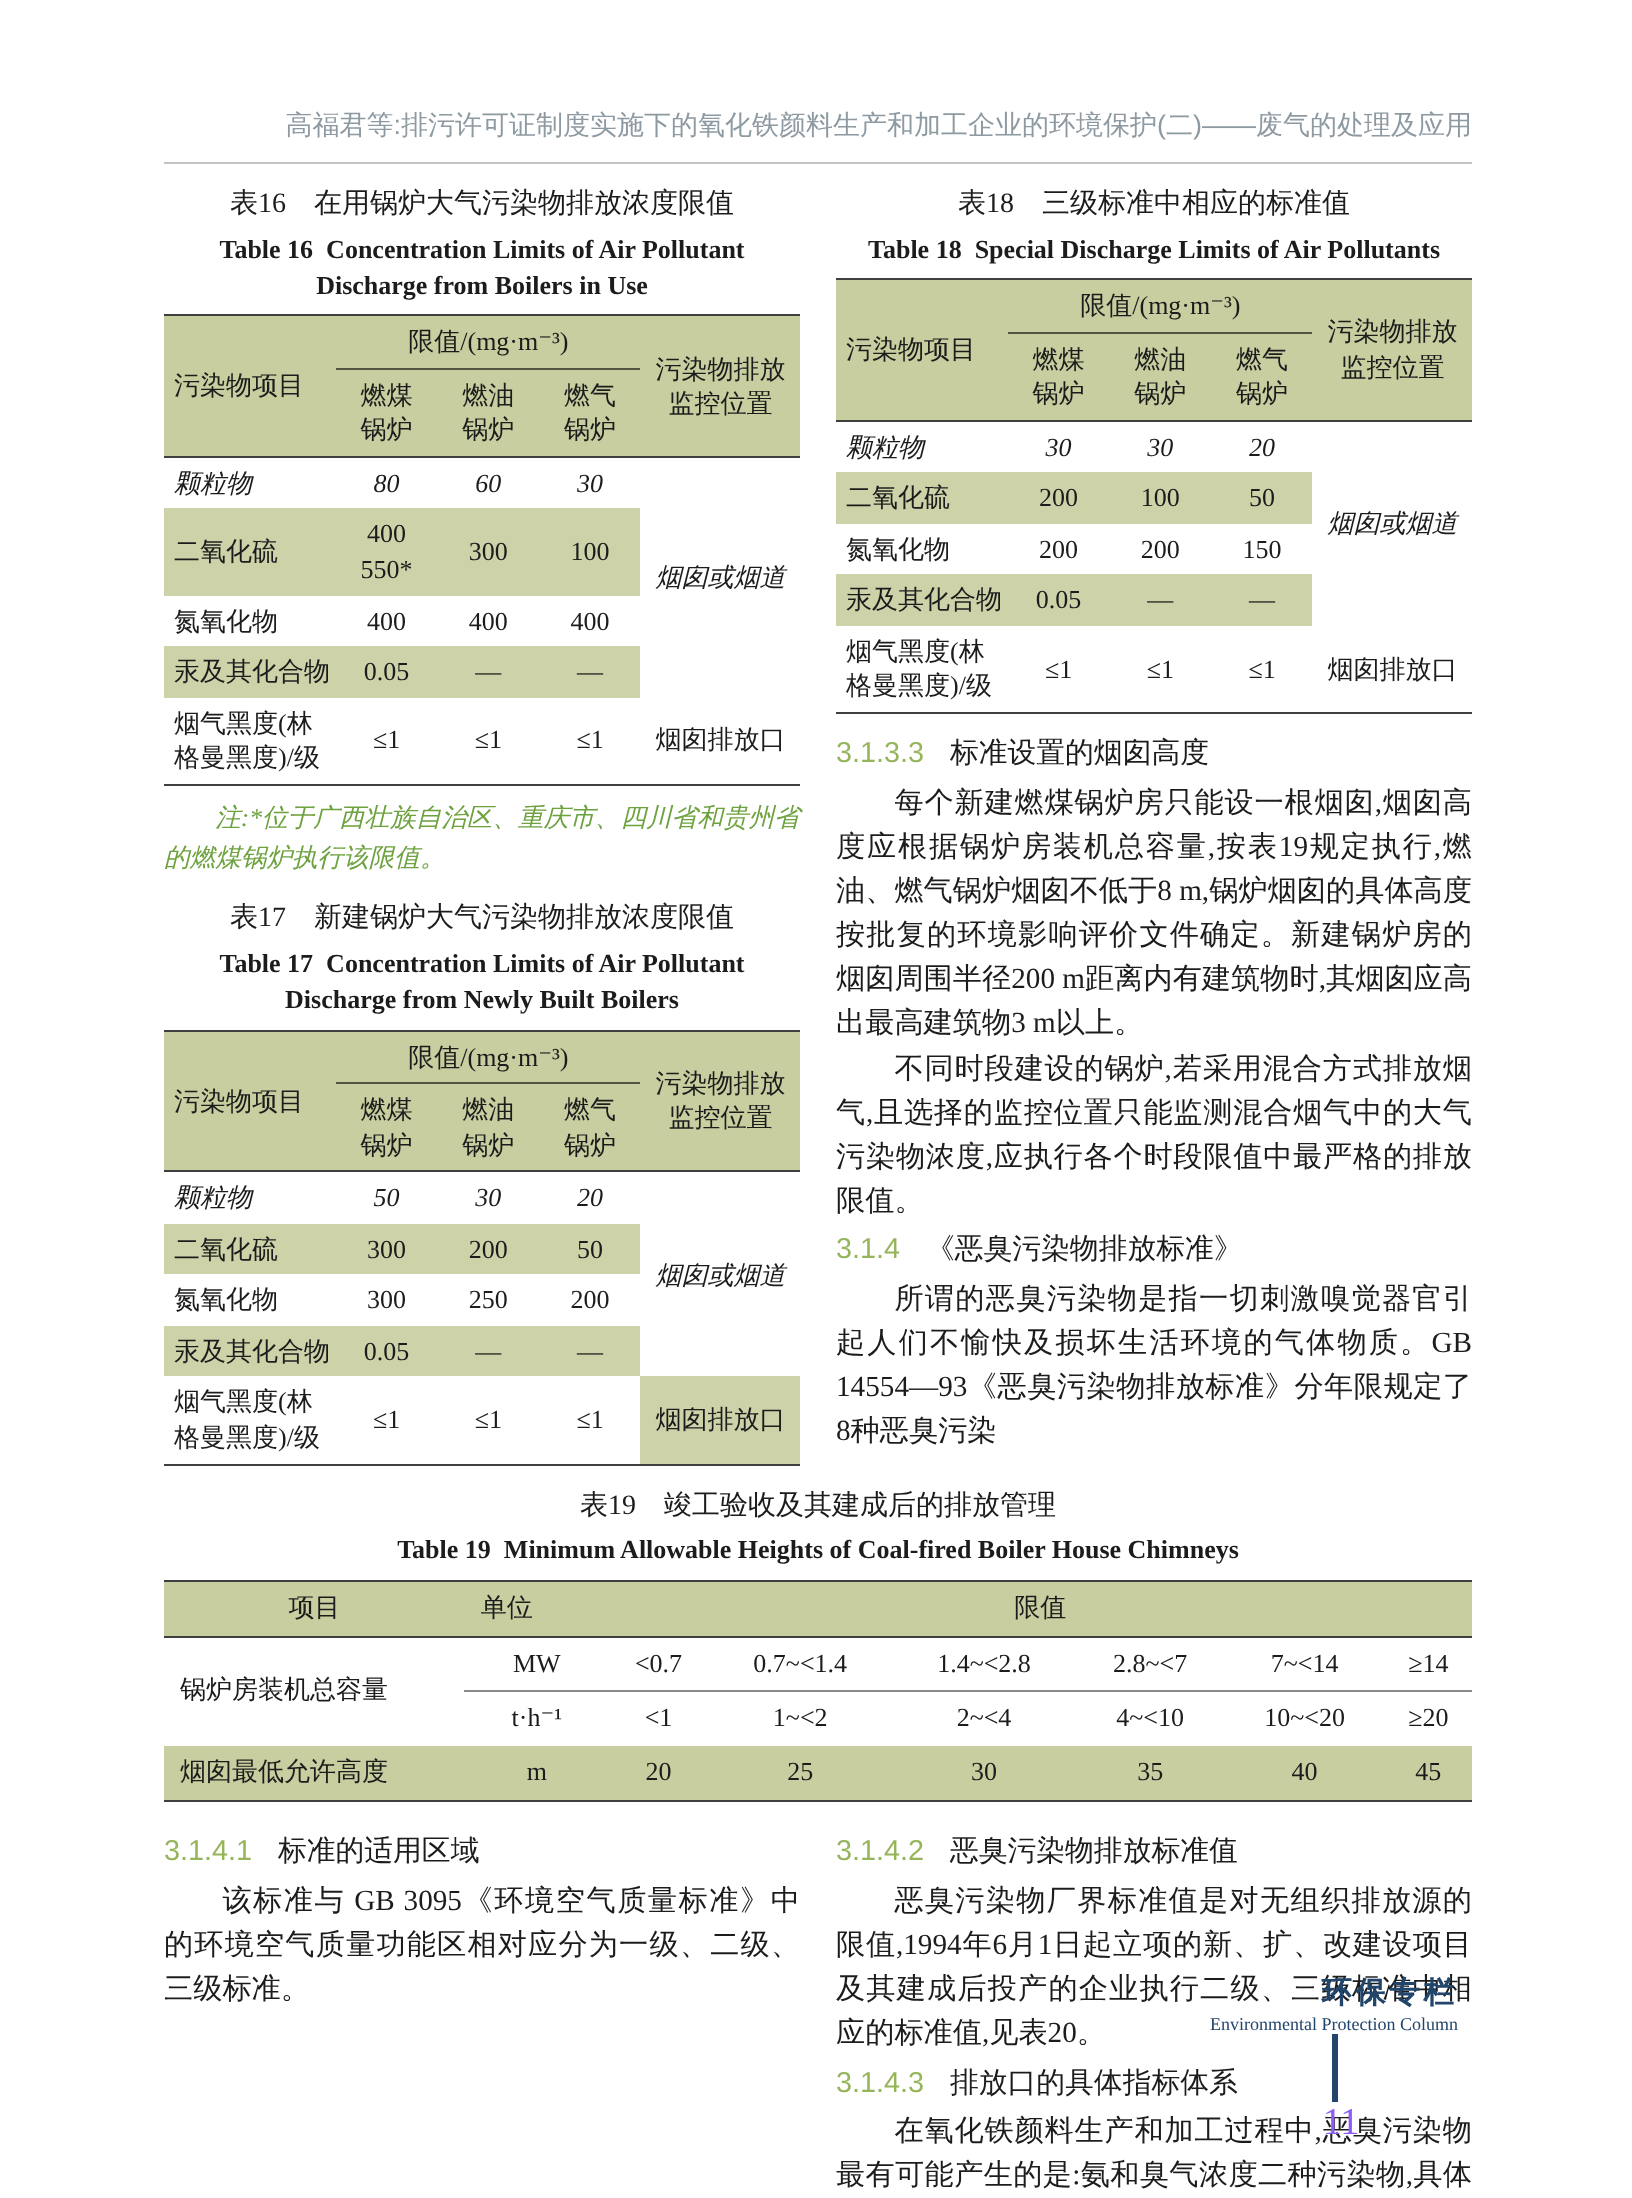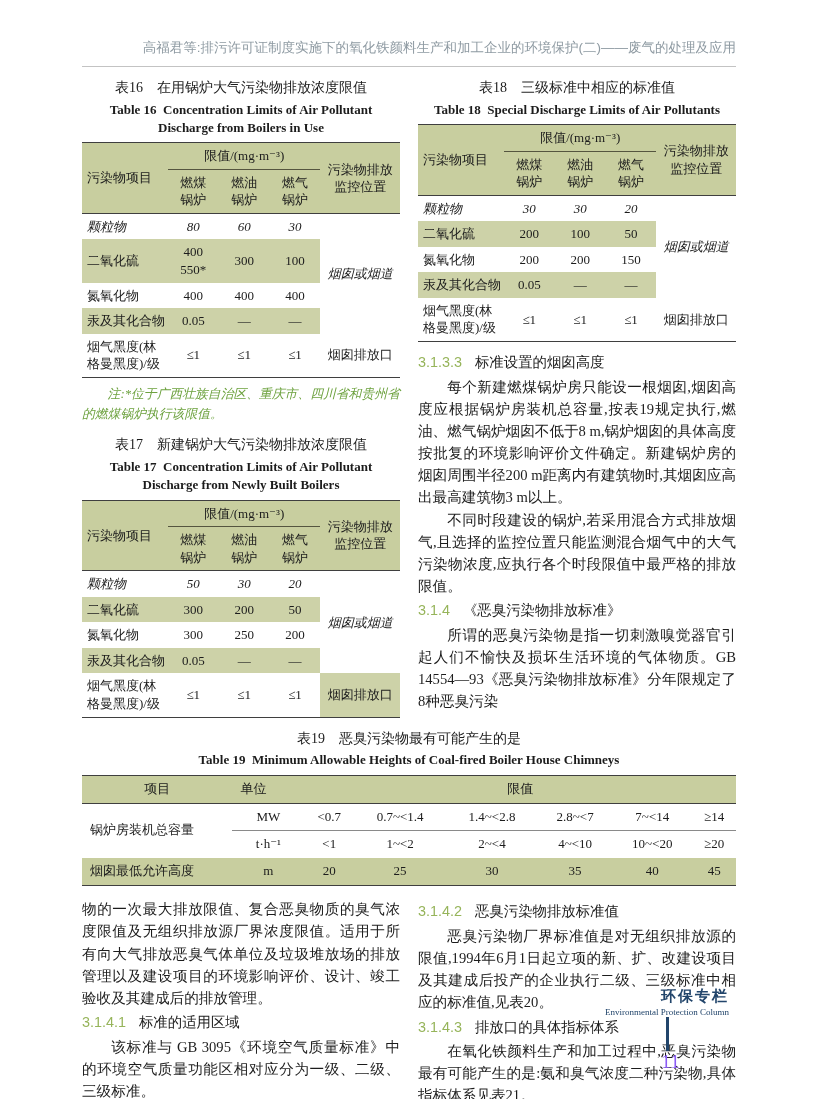--- a/index.html
+++ b/index.html
@@ -5,21 +5,21 @@
   * { box-sizing: border-box; }
   html,body { margin:0; padding:0; background:#e8e8e8; }
   .page {
     position:relative; width:816px; height:1099px; margin:0 auto;
     background:#ffffff; overflow:hidden;
     font-family:"Liberation Serif","DejaVu Serif",serif; color:#1c1c1c;
   }
   .content { position:absolute; left:82px; top:0; width:654px; }
 
   
-  .page-header { padding-top:39px; border-bottom:1px solid #c3c3c3; padding-bottom:9px; }
+  .page-header { padding-top:54px; border-bottom:1px solid #c3c3c3; padding-bottom:9px; }
   .page-header-text { display:block; text-align:right; font-size:13.5px; color:#8e9aa2;
     font-family:"Liberation Sans","DejaVu Sans",sans-serif; }
 
   
   .cols { display:flex; gap:18px; }
   .col { flex:1; min-width:0; }
 
   
   .cap-cn { text-align:center; font-weight:normal; font-size:14px; margin:12px 0 3px; line-height:1.35; }
   .cap-en { text-align:center; font-weight:bold; font-size:13px; line-height:1.4; margin:0 0 5px; }
@@ -283,21 +283,21 @@
           <p class="para">不同时段建设的锅炉,若采用混合方式排放烟气,且选择的监控位置只能监测混合烟气中的大气污染物浓度,应执行各个时段限值中最严格的排放限值。</p>
           <div class="sec-head">
             <span class="sec-num">3.1.4</span><span>《恶臭污染物排放标准》</span>
           </div>
           <p class="para">所谓的恶臭污染物是指一切刺激嗅觉器官引起人们不愉快及损坏生活环境的气体物质。GB 14554—93《恶臭污染物排放标准》分年限规定了8种恶臭污染</p>
         </div>
       </div>
     </div>
 
     <div class="t19-wrap">
-      <div class="cap-cn">表19 恶臭污染物最有可能产生的是</div>
+      <div class="cap-cn">表19 竣工验收及其建成后的排放管理</div>
       <div class="cap-en">Table 19 Minimum Allowable Heights of Coal-fired Boiler House Chimneys</div>
       <table class="t19">
         <colgroup>
           <col class="t19-item">
             <col class="t19-unit">
           <col>
             <col>
             <col>
             <col>
             <col>
@@ -337,21 +337,20 @@
             <td>35</td>
             <td>40</td>
             <td>45</td>
           </tr>
         </tbody>
       </table>
     </div>
 
     <div class="cols" style="margin-top:12px;">
       <div class="col">
-        <p class="para noindent">物的一次最大排放限值、复合恶臭物质的臭气浓度限值及无组织排放源厂界浓度限值。适用于所有向大气排放恶臭气体单位及垃圾堆放场的排放管理以及建设项目的环境影响评价、设计、竣工验收及其建成后的排放管理。</p>
         <div class="sec-head">
           <span class="sec-num">3.1.4.1</span><span>标准的适用区域</span>
         </div>
         <p class="para">该标准与 GB 3095《环境空气质量标准》中的环境空气质量功能区相对应分为一级、二级、三级标准。</p>
 
       </div>
       <div class="col">
         <div class="sec-head">
           <span class="sec-num">3.1.4.2</span><span>恶臭污染物排放标准值</span>
         </div>

